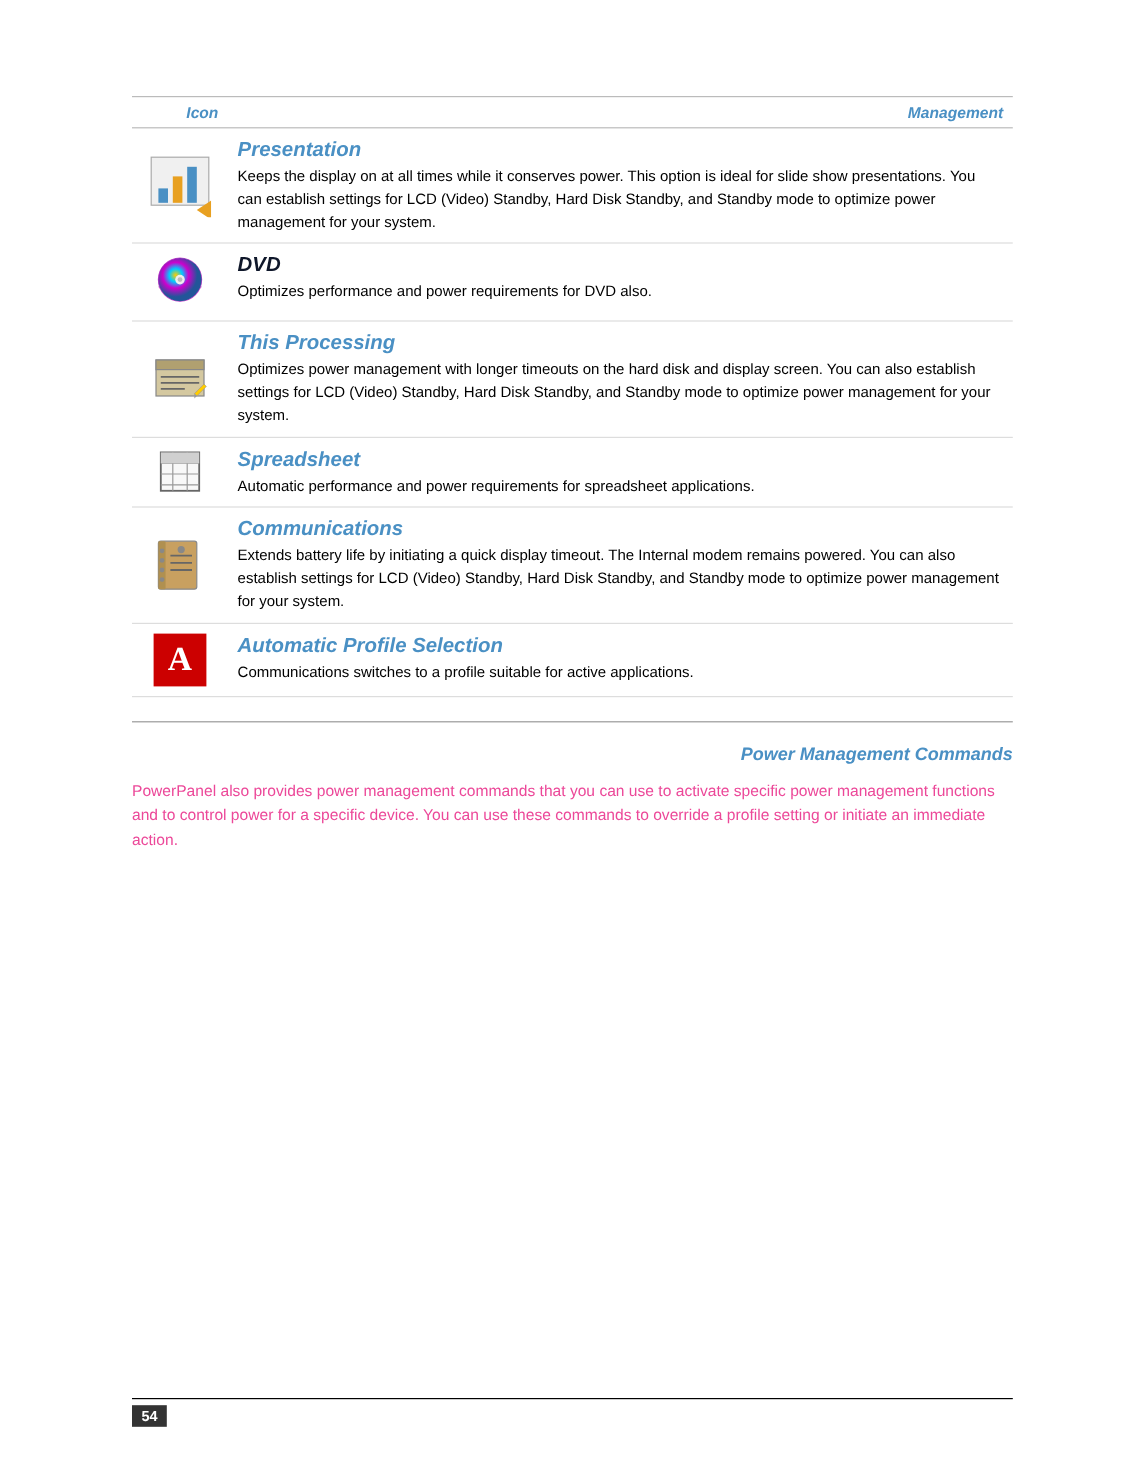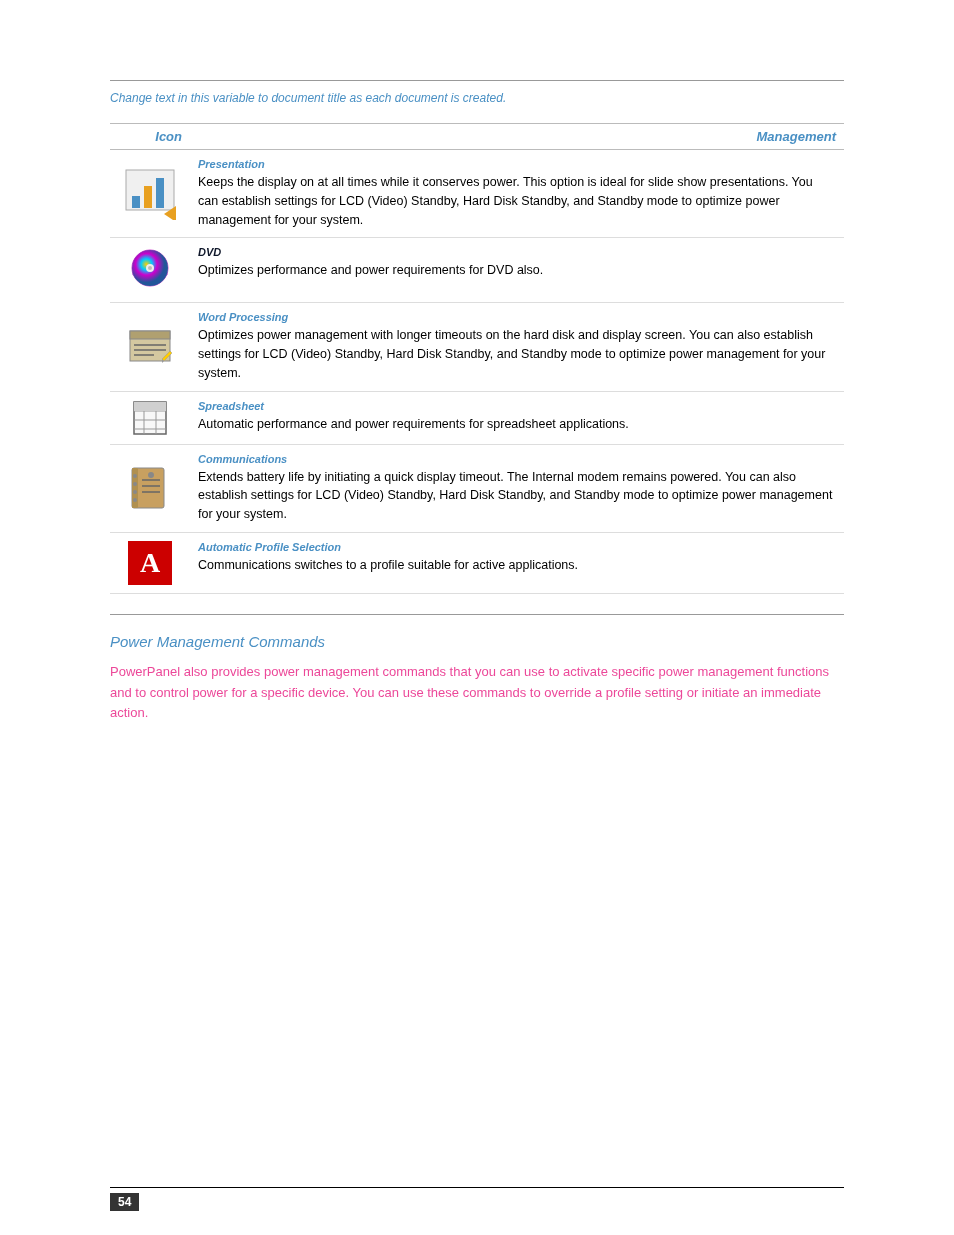--- a/index.html
+++ b/index.html
@@ -59,21 +59,21 @@
     .main-table tbody td:first-child {
       width: 80px;
       text-align: center;
       vertical-align: middle;
     }
 
     .item-title {
       color: #4a90c4;
       font-style: italic;
       font-weight: bold;
-      font-size: 11px;
+      font-size: 17px;
       display: block;
       margin-bottom: 3px;
     }
 
     .item-title.black {
       color: #0f172a;
     }
 
     .item-desc {
       color: #000;
@@ -91,37 +91,38 @@
       font-size: 28px;
       font-weight: bold;
       color: #fff;
       font-family: Georgia, serif;
     }
 
     
     .section-title {
       color: #4a90c4;
       font-style: italic;
-      font-weight: normal;
+      font-weight: bold;
       font-size: 15px;
       margin-bottom: 12px;
       margin-top: 10px;
+      text-align: right;
     }
 
     .section-body {
       font-size: 13px;
       line-height: 1.6;
       color: #ec4899;
       margin-bottom: 20px;
     }
 
     
     .footer {
       position: absolute;
-      bottom: 24px;
+      bottom: 46px;
       left: 110px;
       right: 110px;
       border-top: 1px solid #000;
       padding-top: 5px;
     }
 
     .page-number {
       background: #333;
       color: #fff;
       font-size: 12px;
@@ -140,21 +141,20 @@
     .table-bottom-line {
       border-bottom: 1px solid #999;
       margin-bottom: 18px;
     }
   </style>
 </head>
 <body>
 
 <div class="page">
 
-  <div class="variable-text">Change text in this variable to document title as each document is created.</div>
 
   <table class="main-table">
     <thead>
       <tr>
         <th>Icon</th>
         <th>Management</th>
       </tr>
     </thead>
     <tbody>
 
@@ -217,21 +217,21 @@
               <line x1="8" y1="22" x2="40" y2="22" stroke="#666" stroke-width="1.5"></line>
               <line x1="8" y1="27" x2="40" y2="27" stroke="#666" stroke-width="1.5"></line>
               <line x1="8" y1="32" x2="28" y2="32" stroke="#666" stroke-width="1.5"></line>
 
               <polygon points="36,36 44,28 46,30 38,38" fill="#ffcc00" stroke="#999" stroke-width="0.5"></polygon>
               <polygon points="36,36 38,38 36,40" fill="#999"></polygon>
             </svg>
           </div>
         </td>
         <td>
-          <span class="item-title">Word Processing</span>
+          <span class="item-title">This Processing</span>
           <span class="item-desc">Optimizes power management with longer timeouts on the hard disk and display screen. You can also establish settings for LCD (Video) Standby, Hard Disk Standby, and Standby mode to optimize power management for your system.</span>
         </td>
       </tr>
 
       <tr>
         <td>
           <div class="icon-container">
             <svg width="36" height="36" viewBox="0 0 36 36">
               <rect x="2" y="2" width="32" height="32" fill="#f8f8f8" stroke="#666" stroke-width="1.5"></rect>
 

